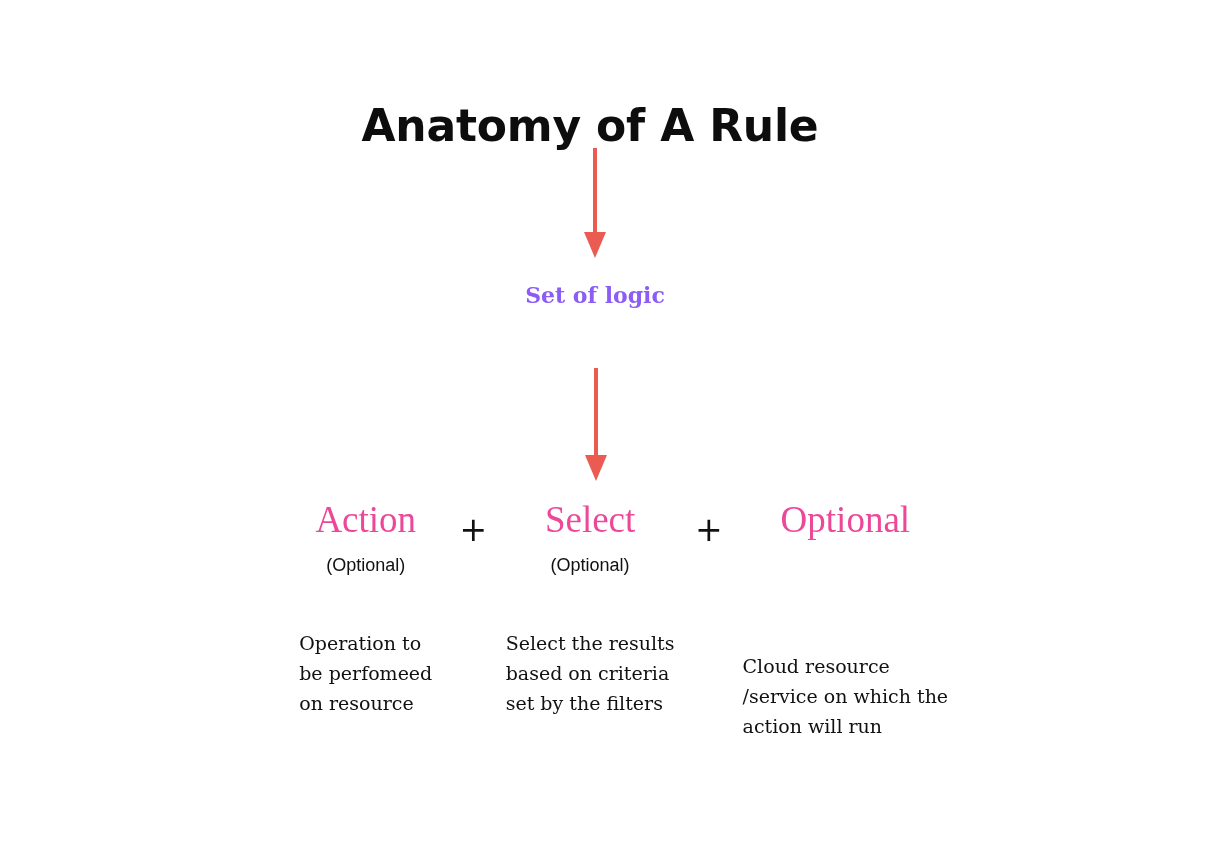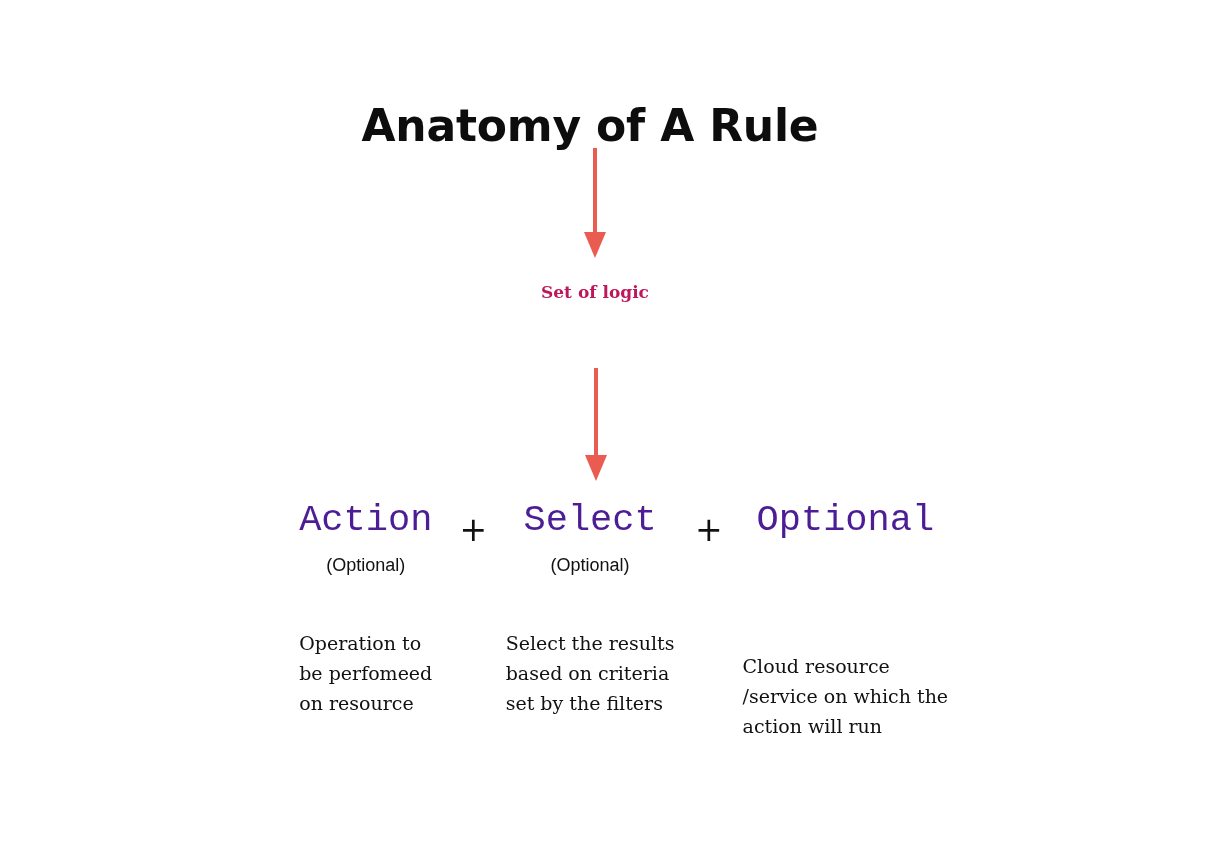--- a/index.html
+++ b/index.html
@@ -54,22 +54,22 @@
     font-weight: 400;
     font-size: 37px;
     color: #111111;
     letter-spacing: 0px;
     line-height: 1.1;
   }
   .policy-sub {
     margin-top: 10px;
     font-family: "DejaVu Serif", serif;
     font-weight: bold;
-    font-size: 17px;
-    color: #be185d;
+    font-size: 22px;
+    color: #8b5cf6;
   }
 
   
   .row {
     position: absolute;
     top: 500px;
     left: 280px;
     width: 680px;
     display: flex;
     flex-direction: row;
@@ -90,24 +90,24 @@
     font-size: 33px;
     font-weight: 400;
     color: #111111;
     padding-top: 10px;
     width: 44px;
     text-align: center;
   }
   .plus-2 { padding-left: 2px; }
 
   .term {
-    font-family: Liberation Mono, monospace;
+    font-family: Liberation Serif, serif;
     font-size: 37px;
     font-weight: 400;
-    color: #4c1d95;
+    color: #ec4899;
     line-height: 1.1;
   }
   .optional {
     margin-top: 14px;
     font-family: Liberation Sans, sans-serif;
     font-size: 18px;
     font-weight: 400;
     color: #111111;
   }
   .desc {

